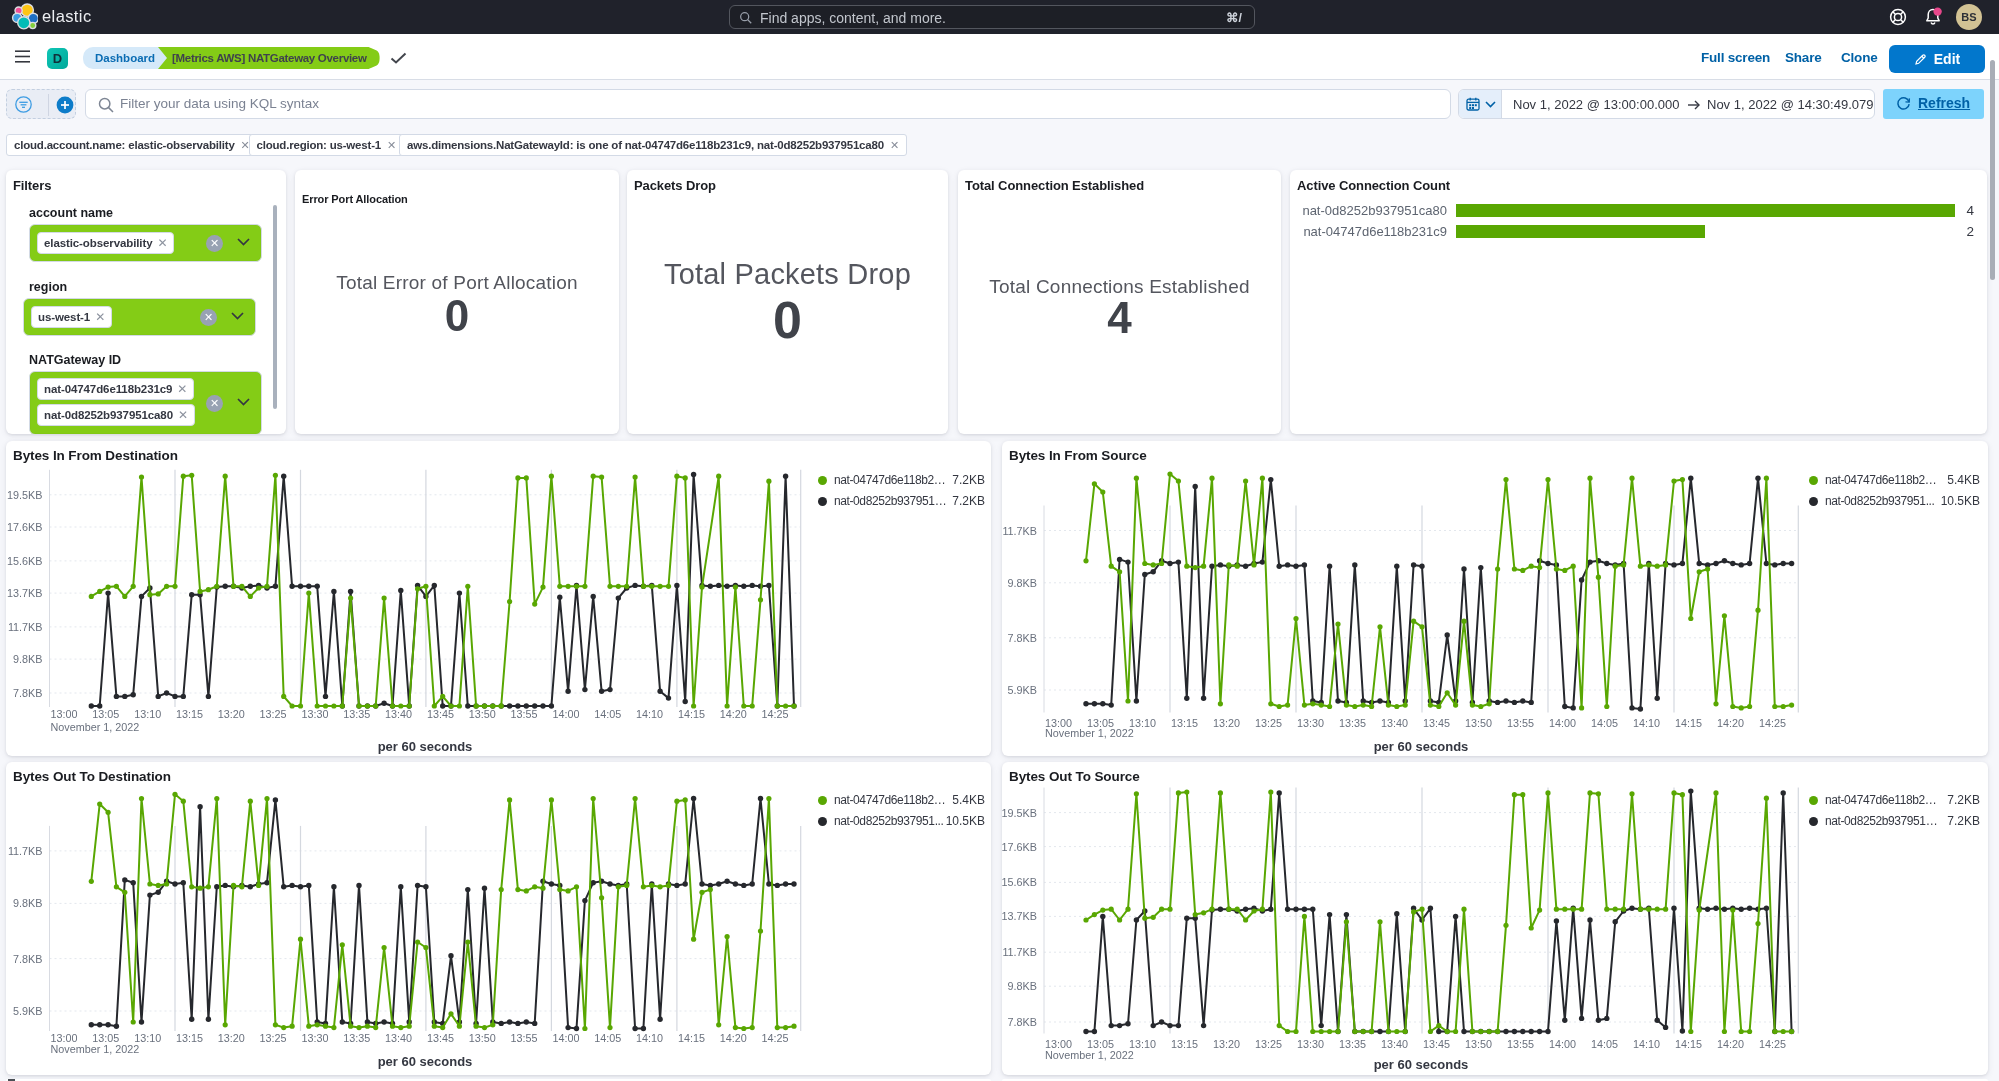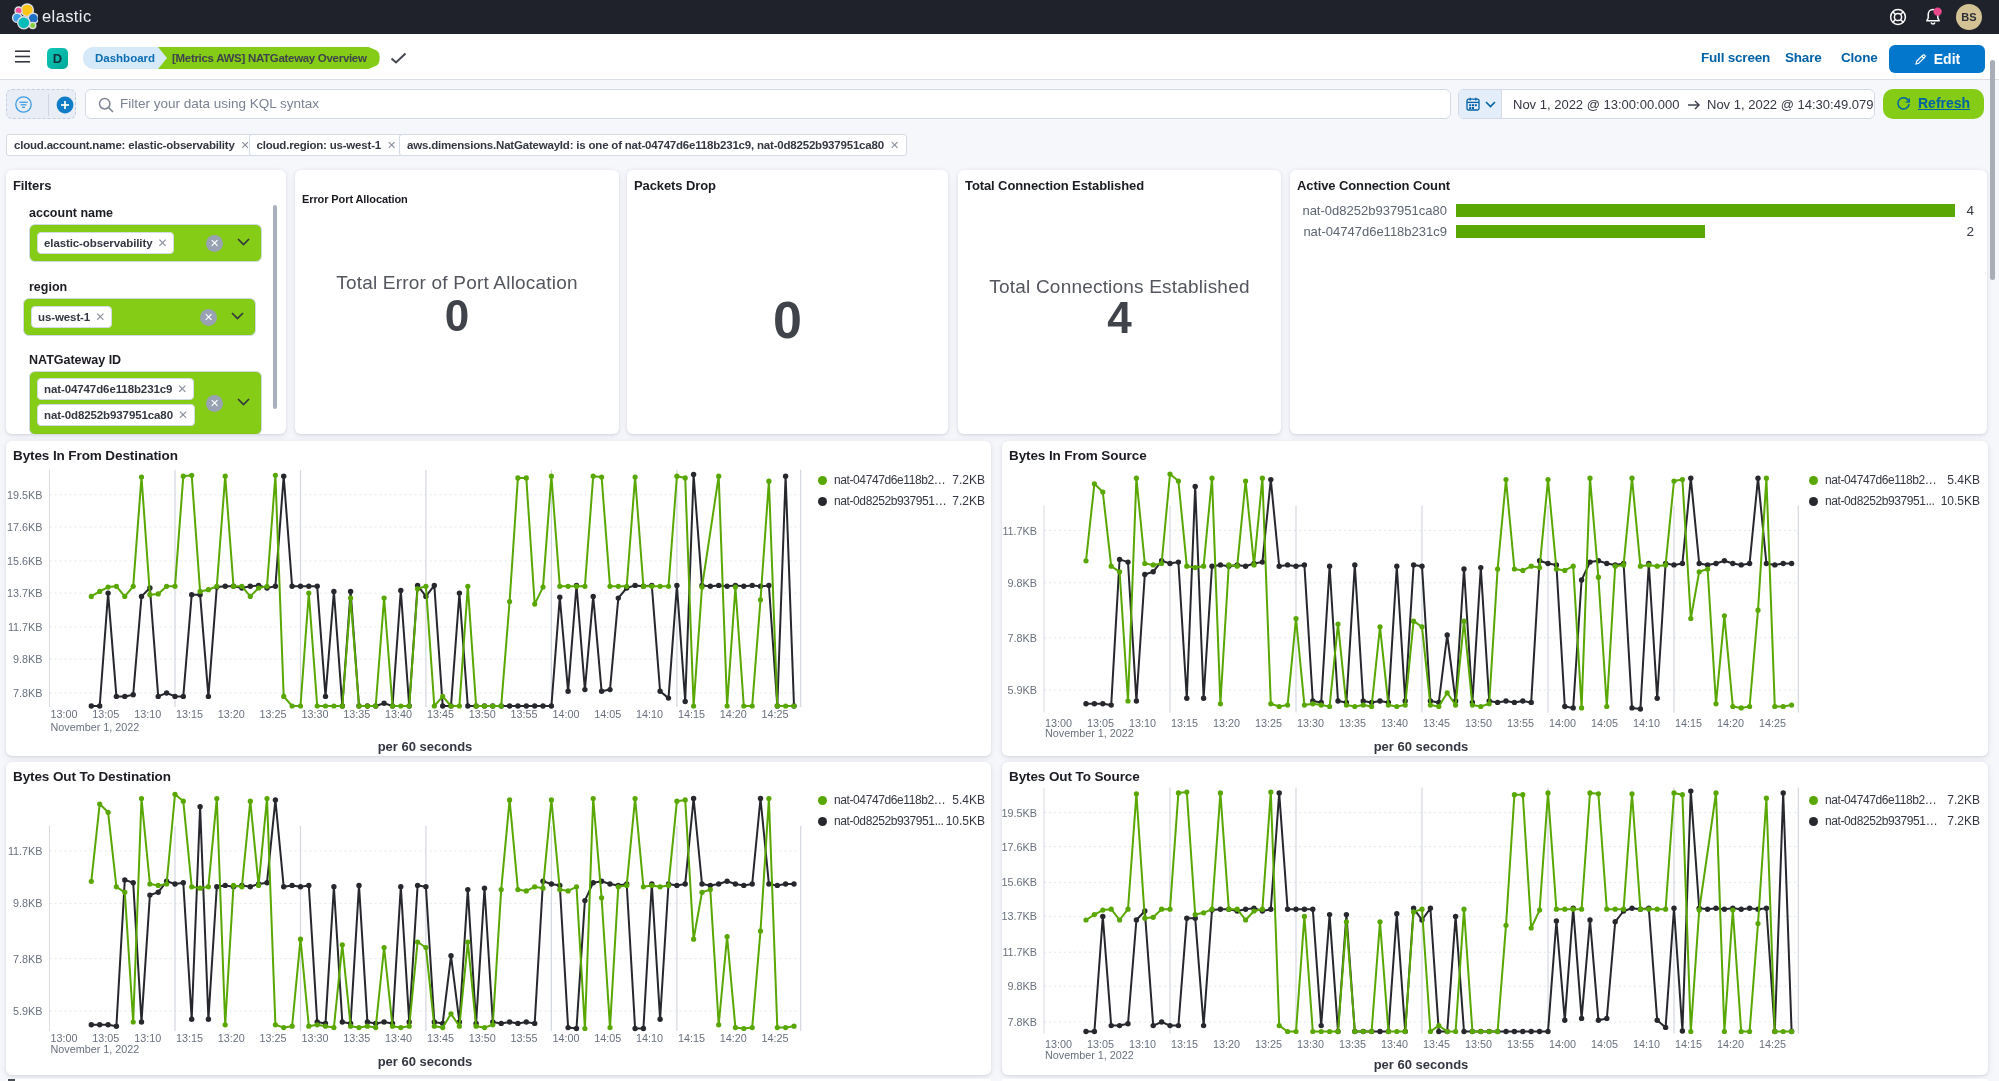--- a/index.html
+++ b/index.html
@@ -22,20 +22,28 @@
     <g stroke="#dcdee2" stroke-width="1.4">
     <circle cx="16.2" cy="7.2" r="6.2" fill="#fec514"></circle>
     <circle cx="7.6" cy="7.6" r="3.6" fill="#f04e98"></circle>
     <circle cx="6.2" cy="14.8" r="4.6" fill="#3b9de2"></circle>
     <circle cx="22.3" cy="15.3" r="5.1" fill="#1d6fc4"></circle>
     <circle cx="12.8" cy="19.8" r="6.1" fill="#02bcb7"></circle>
     <circle cx="21.7" cy="22.5" r="3.1" fill="#84cf3c"></circle>
     </g>
   </svg>
   <div class="abs" style="left:42px;top:7px;font-size:16.5px;font-weight:500;color:#eceef2;letter-spacing:0.4px">elastic</div>
+  <div class="abs" style="left:729px;top:5px;width:526px;height:24px;background:#1d1f26;border:1px solid #53565e;border-radius:6px">
+    <svg class="abs" style="left:9px;top:5px" width="14" height="14" viewBox="0 0 16 16">
+        <circle cx="6.5" cy="6.5" r="4.6" fill="none" stroke="#989ea9" stroke-width="1.4"></circle>
+        <line x1="10" y1="10" x2="14" y2="14" stroke="#989ea9" stroke-width="1.4"></line>
+      </svg>
+    <div class="abs" style="left:30px;top:4px;font-size:14px;color:#c2c6cd">Find apps, content, and more.</div>
+    <div class="abs" style="right:12px;top:4px;font-size:12.5px;color:#cdd2da;font-weight:600">⌘/</div>
+  </div>
   <svg class="abs" style="left:1889px;top:8px" width="18" height="18" viewBox="0 0 18 18" fill="none" stroke="#fff" stroke-width="1.5">
     <circle cx="9" cy="9" r="7.4"></circle>
       <circle cx="9" cy="9" r="3.6"></circle>
     <line x1="3.8" y1="3.8" x2="6.5" y2="6.5"></line>
       <line x1="14.2" y1="3.8" x2="11.5" y2="6.5"></line>
     <line x1="3.8" y1="14.2" x2="6.5" y2="11.5"></line>
       <line x1="14.2" y1="14.2" x2="11.5" y2="11.5"></line>
   </svg>
   <svg class="abs" style="left:1923px;top:7px" width="20" height="20" viewBox="0 0 20 20">
     <path d="M10 2.4 C7 2.4 5.2 4.8 5.2 7.6 L5.2 11 L3.8 13.8 L16.2 13.8 L14.8 11 L14.8 7.6 C14.8 4.8 13 2.4 10 2.4 Z" fill="none" stroke="#fff" stroke-width="1.5" stroke-linejoin="round"></path>
@@ -103,21 +111,21 @@
         <path d="M1 1 L5.5 5.5 L10 1"></path>
       </svg>
   </div>
   <div class="abs" style="left:54px;top:7px;font-size:13px;color:#343741;white-space:nowrap">Nov 1, 2022 @ 13:00:00.000</div>
   <svg class="abs" style="left:228px;top:9px" width="14" height="12" viewBox="0 0 14 12" fill="none" stroke="#343741" stroke-width="1.4">
       <line x1="1" y1="6" x2="12" y2="6"></line>
       <path d="M8 2 L12 6 L8 10"></path>
     </svg>
   <div class="abs" style="left:248px;top:7px;font-size:13px;color:#343741;white-space:nowrap">Nov 1, 2022 @ 14:30:49.079</div>
 </div>
-<div class="abs" style="left:1883px;top:89px;width:101px;height:30px;background:#84cc16;border-radius:10px">
+<div class="abs" style="left:1883px;top:89px;width:101px;height:30px;background:#7dd3fc;border-radius:3px">
   <svg class="abs" style="left:13px;top:7px" width="15" height="15" viewBox="0 0 16 16" fill="none" stroke="#0061a6" stroke-width="1.6">
       <path d="M13.8 6.2 A6 6 0 1 0 14 8.6"></path>
       <path d="M14.3 2.5 L14.1 6.5 L10.1 6.3" stroke-width="1.4"></path>
     </svg>
   <div class="abs" style="left:35px;top:6px;font-size:14px;font-weight:700;color:#0061a6;text-decoration:underline">Refresh</div>
 </div>
 <div class="fpill" style="left:6px;top:134px">cloud.account.name: elastic-observability<span class="x">✕</span></div>
 <div class="fpill" style="left:248.5px;top:134px">cloud.region: us-west-1<span class="x">✕</span></div>
 <div class="fpill" style="left:399px;top:134px">aws.dimensions.NatGatewayId: is one of nat-04747d6e118b231c9, nat-0d8252b937951ca80<span class="x">✕</span></div>
 <div class="panel" style="left:6px;top:170px;width:280px;height:264px;overflow:hidden">
@@ -149,20 +157,21 @@
   </div>
   <div class="abs" style="left:267px;top:35px;width:4px;height:204px;border-radius:2px;background:#a9b1bd"></div>
 </div>
 <div class="panel" style="left:295px;top:170px;width:324px;height:264px">
   <div class="ptitle" style="left:7px;top:23px;font-size:11px">Error Port Allocation</div>
   <div class="abs" style="left:0;top:102px;width:324px;text-align:center;font-size:19px;color:#54565e;letter-spacing:0.2px">Total Error of Port Allocation</div>
   <div class="abs" style="left:0;top:121px;width:324px;text-align:center;font-size:44px;font-weight:700;color:#40434a">0</div>
 </div>
 <div class="panel" style="left:627px;top:170px;width:321px;height:264px">
   <div class="ptitle" style="left:7px;top:8px;font-size:13px">Packets Drop</div>
+  <div class="abs" style="left:0;top:88px;width:321px;text-align:center;font-size:29px;color:#54565e;letter-spacing:0.2px">Total Packets Drop</div>
   <div class="abs" style="left:0;top:120px;width:321px;text-align:center;font-size:52px;font-weight:700;color:#40434a">0</div>
 </div>
 <div class="panel" style="left:958px;top:170px;width:323px;height:264px">
   <div class="ptitle" style="left:7px;top:8px;font-size:13px">Total Connection Established</div>
   <div class="abs" style="left:0;top:106px;width:323px;text-align:center;font-size:19px;color:#54565e;letter-spacing:0.2px">Total Connections Established</div>
   <div class="abs" style="left:0;top:123px;width:323px;text-align:center;font-size:44px;font-weight:700;color:#40434a">4</div>
 </div>
 <div class="panel" style="left:1290px;top:170px;width:697px;height:264px">
   <div class="ptitle" style="left:7px;top:8px;font-size:13px">Active Connection Count</div>
   <div class="abs" style="left:0px;top:33px;width:157px;text-align:right;font-size:13px;color:#5d6470">nat-0d8252b937951ca80</div>

